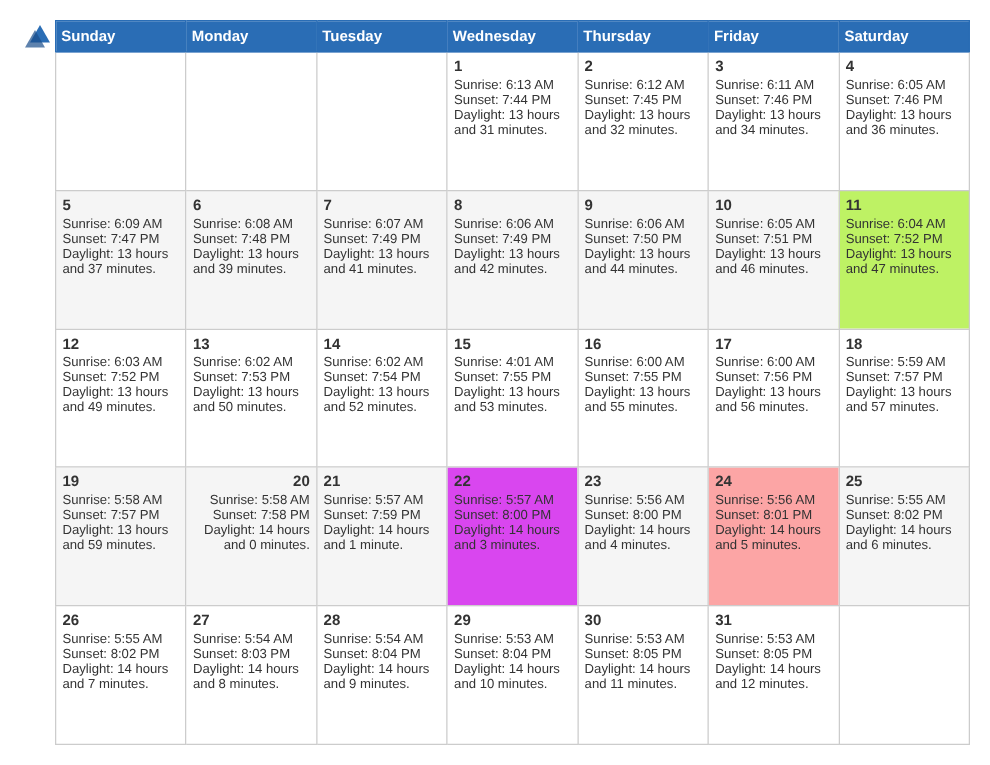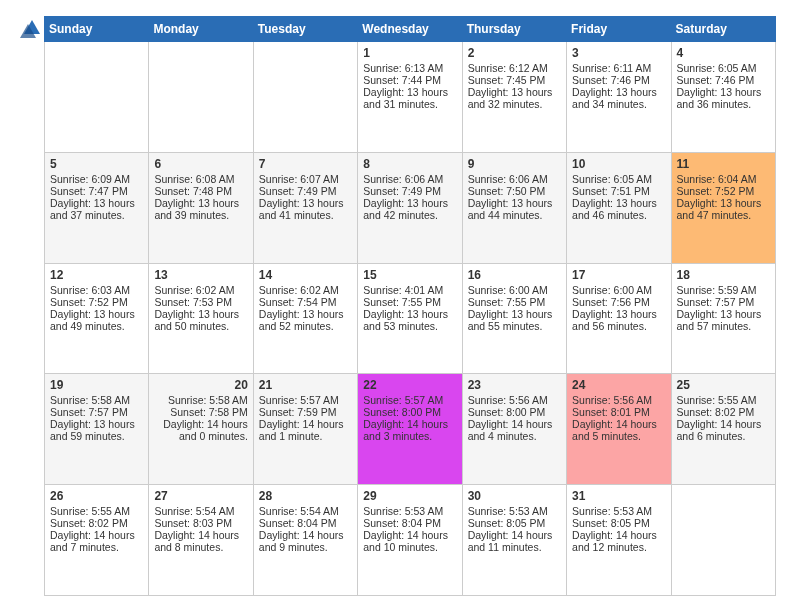--- a/index.html
+++ b/index.html
@@ -202,21 +202,21 @@
             <div>Daylight: 13 hours</div>
             <div>and 44 minutes.</div>
           </td>
           <td style="background: rgb(245, 245, 245); margin-top: 48px;">
             <span class="day-num">10</span>
             <div>Sunrise: 6:05 AM</div>
             <div>Sunset: 7:51 PM</div>
             <div>Daylight: 13 hours</div>
             <div>and 46 minutes.</div>
           </td>
-          <td style="background: #fdba74;">
+          <td style="background: #bef264;">
             <span class="day-num">11</span>
             <div>Sunrise: 6:04 AM</div>
             <div>Sunset: 7:52 PM</div>
             <div>Daylight: 13 hours</div>
             <div>and 47 minutes.</div>
           </td>
         </tr>
         <tr>
           <td>
             <span class="day-num">12</span>

